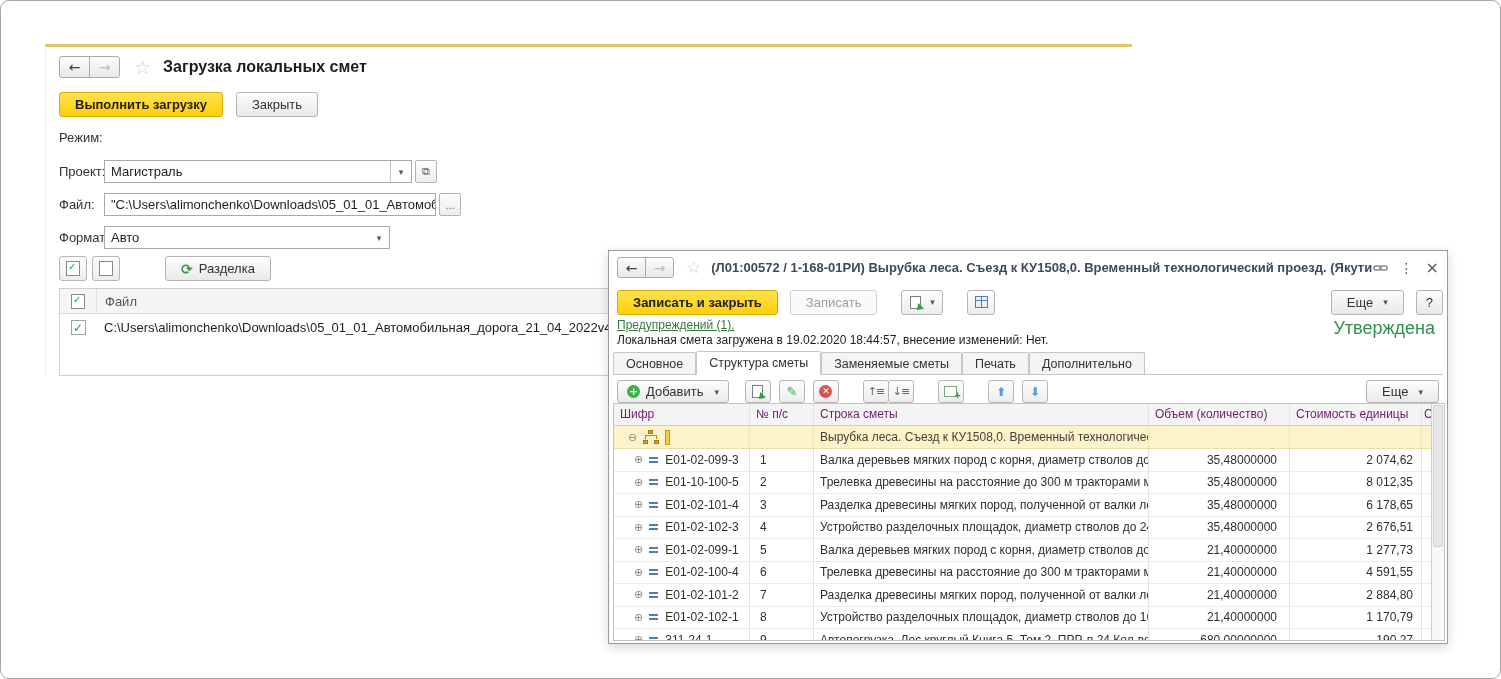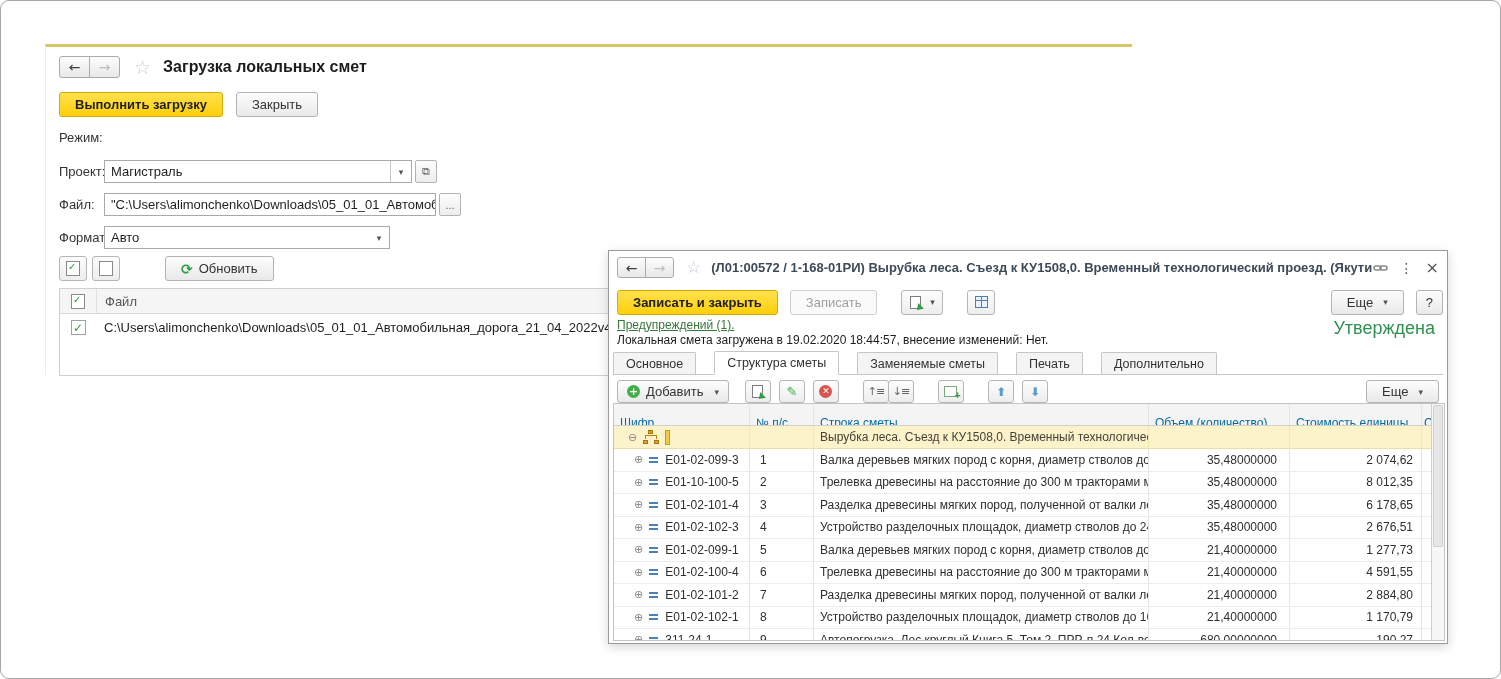--- a/index.html
+++ b/index.html
@@ -82,42 +82,42 @@
   .rep-ico{width:13px;height:12px;border:1px solid #4e7fb5;box-sizing:border-box;position:relative;background:#eaf1f8;}
   .rep-ico:before{content:"";position:absolute;left:0;right:0;top:3px;border-top:1px solid #4e7fb5;}
   .rep-ico:after{content:"";position:absolute;top:0;bottom:0;left:5px;border-left:1px solid #4e7fb5;}
   .wr-warn{position:absolute;top:67px;left:8px;font-size:12px;color:#37763a;text-decoration:underline;}
   .wr-approved{position:absolute;top:67px;right:12px;font-size:18px;color:#2e9150;}
   .wr-status{position:absolute;top:82px;left:8px;font-size:12px;color:#1c1c1c;}
   .wr-tabs{position:absolute;top:99px;left:4px;right:4px;height:24px;display:flex;align-items:flex-end;
            border-bottom:1px solid #c6c6c6;}
   .tab{height:22px;display:inline-flex;align-items:center;padding:0 12px;font-size:12.5px;color:#333;
        background:#f4f4f4;border:1px solid #c6c6c6;border-bottom:none;border-radius:2px 2px 0 0;
-       margin-right:18px;box-sizing:border-box;}
+       margin-right:0;box-sizing:border-box;}
   .tab.active{background:#fff;height:24px;margin-bottom:-1px;border-bottom:1px solid #fff;}
   .wr-toolbar{position:absolute;top:128px;left:8px;right:8px;height:25px;display:flex;align-items:center;}
   .wr-toolbar .tbtn{height:23px;}
   .wr-toolbar .gap{width:8px;} .wr-toolbar .gapL{width:16px;} .wr-toolbar .spacer{flex:1;}
   .add-btn{display:inline-flex;align-items:center;gap:6px;padding:0 9px;}
   .plus-circle{width:13px;height:13px;border-radius:50%;background:#3fae49;color:#fff;display:inline-flex;
                align-items:center;justify-content:center;font-size:11px;font-weight:bold;line-height:1;}
   .tb-ico{width:26px;height:23px;}
   .pencil{color:#3fae49;font-size:13px;}
   .del-circle{width:13px;height:13px;border-radius:50%;background:#d9534f;color:#fff;display:inline-flex;
               align-items:center;justify-content:center;font-size:9px;font-weight:bold;line-height:1;}
   .lvl-ico{font-size:11px;color:#666;letter-spacing:-1px;}
   .blue-arr{color:#5b9bd5;font-size:12px;font-weight:bold;}
   .addcol-ico{width:13px;height:11px;border:1px solid #7aa87a;box-sizing:border-box;position:relative;background:#fff;}
   .addcol-ico:before{content:"+";position:absolute;right:-4px;bottom:-5px;color:#2f9e44;font-size:10px;font-weight:bold;}
 
   
   .grid{position:absolute;top:152px;left:4px;width:832px;height:238px;border:1px solid #c4c4c4;
         box-sizing:border-box;background:#fff;overflow:hidden;}
   .g-head{display:flex;height:21px;background:#f4f4f4;border-bottom:1px solid #cfcfcf;}
-  .g-head .gc{font-size:12px;color:#0369a1;padding-top:12px;}
+  .g-head .gc{font-size:12px;color:#701a75;padding-top:3px;}
   .gc{box-sizing:border-box;border-right:1px solid #e4e4e4;padding-left:6px;white-space:nowrap;overflow:hidden;}
   .c1{width:136px;flex:0 0 136px;} .c2{width:64px;flex:0 0 64px;} .c3{width:335px;flex:0 0 335px;}
   .c4{width:141px;flex:0 0 141px;} .c5{width:132px;flex:0 0 132px;} .c6{width:12px;flex:0 0 12px;border-right:none;padding-left:2px;}
   .g-row{display:flex;height:21.5px;border-bottom:1px solid #ececec;font-size:12px;color:#2e2e2e;align-items:center;}
   .g-row .gc{align-self:stretch;display:flex;align-items:center;}
   .num{justify-content:flex-end;padding-right:12px;}
   .c5.num{padding-right:8px;}
   .g-group{display:flex;height:22px;background:#fcf3ca;border-bottom:1px solid #eadfa8;font-size:12px;color:#45423a;}
   .g-group .gc{align-self:stretch;display:flex;align-items:center;border-right:1px solid #f1e6b4;}
   .expand{color:#8a8a8a;font-size:11px;margin:0 6px 0 14px;}
@@ -189,21 +189,21 @@
     <span class="iconbtn">
       <span class="sheet-ico">
           <span class="chk glyph">✓</span>
         </span>
     </span>
     <span class="iconbtn">
       <span class="sheet-ico"></span>
     </span>
     <span class="btn refresh-btn">
       <span class="refresh-glyph glyph">⟳</span>
-      <span>Обновить</span>
+      <span>Разделка</span>
     </span>
   </div>
 
   <div class="files-table">
     <div class="ft-head">
       <span class="ft-c1">
         <span class="sheet-ico">
             <span class="chk glyph">✓</span>
           </span>
       </span>

